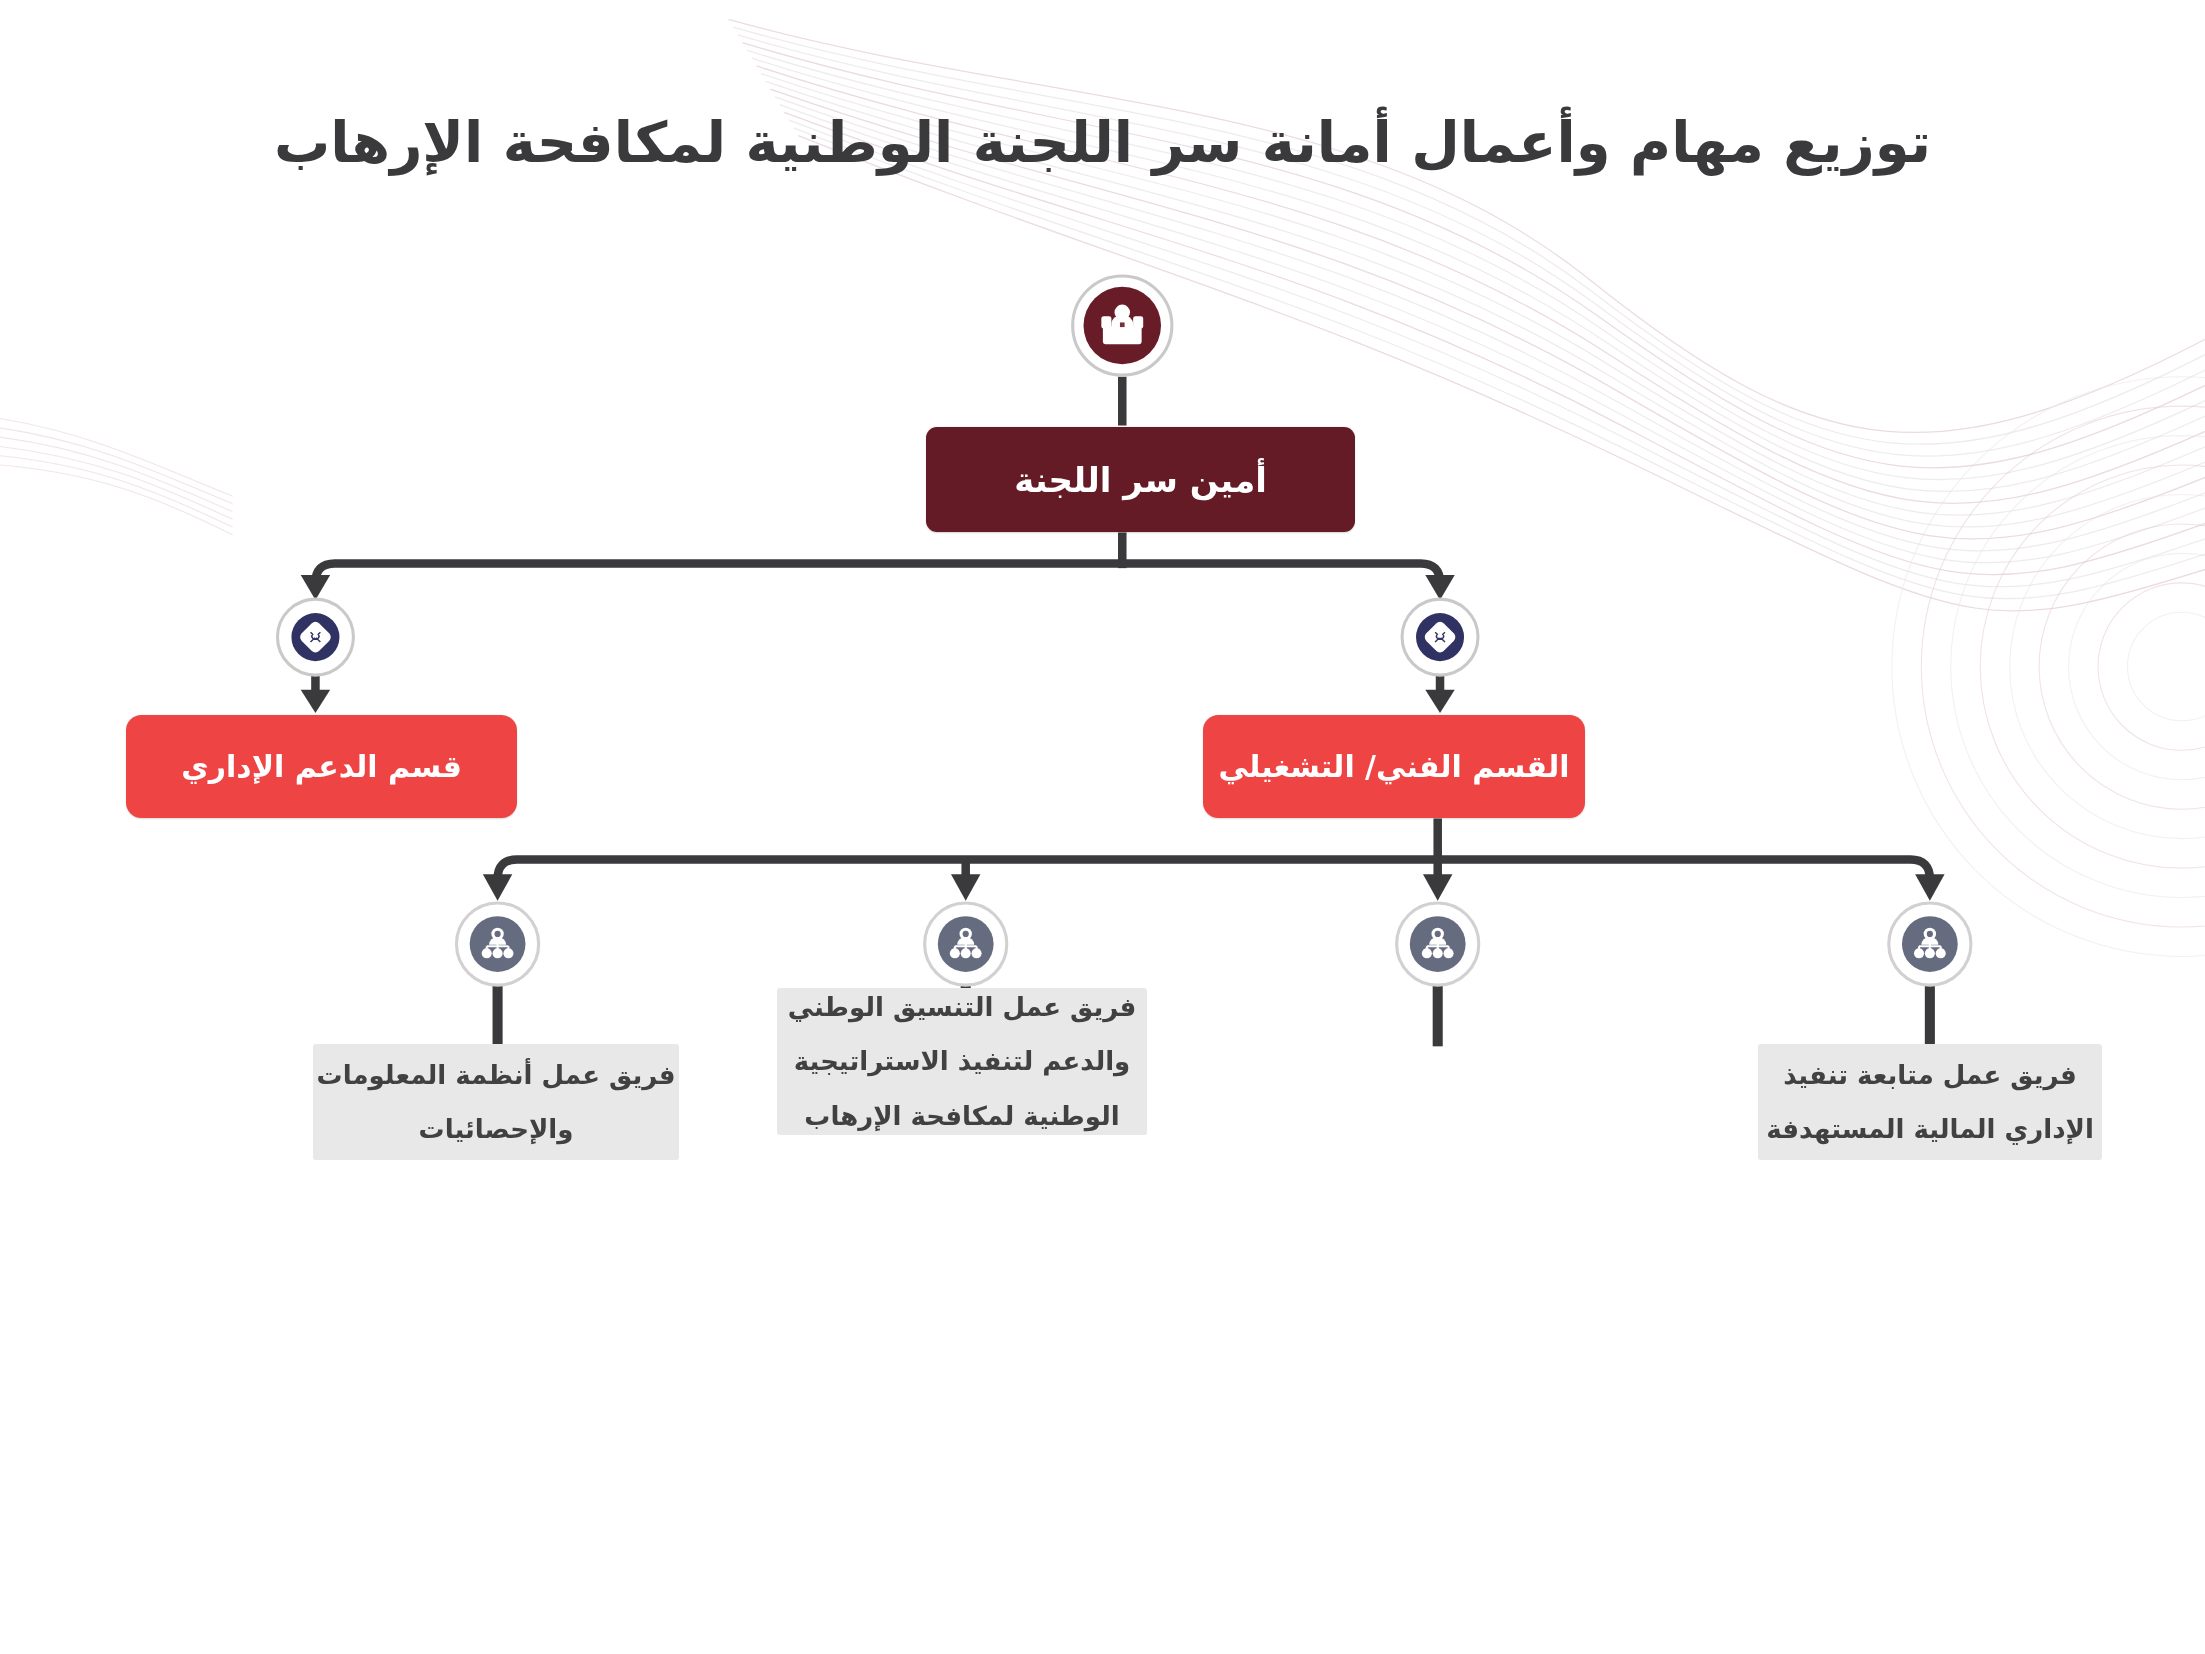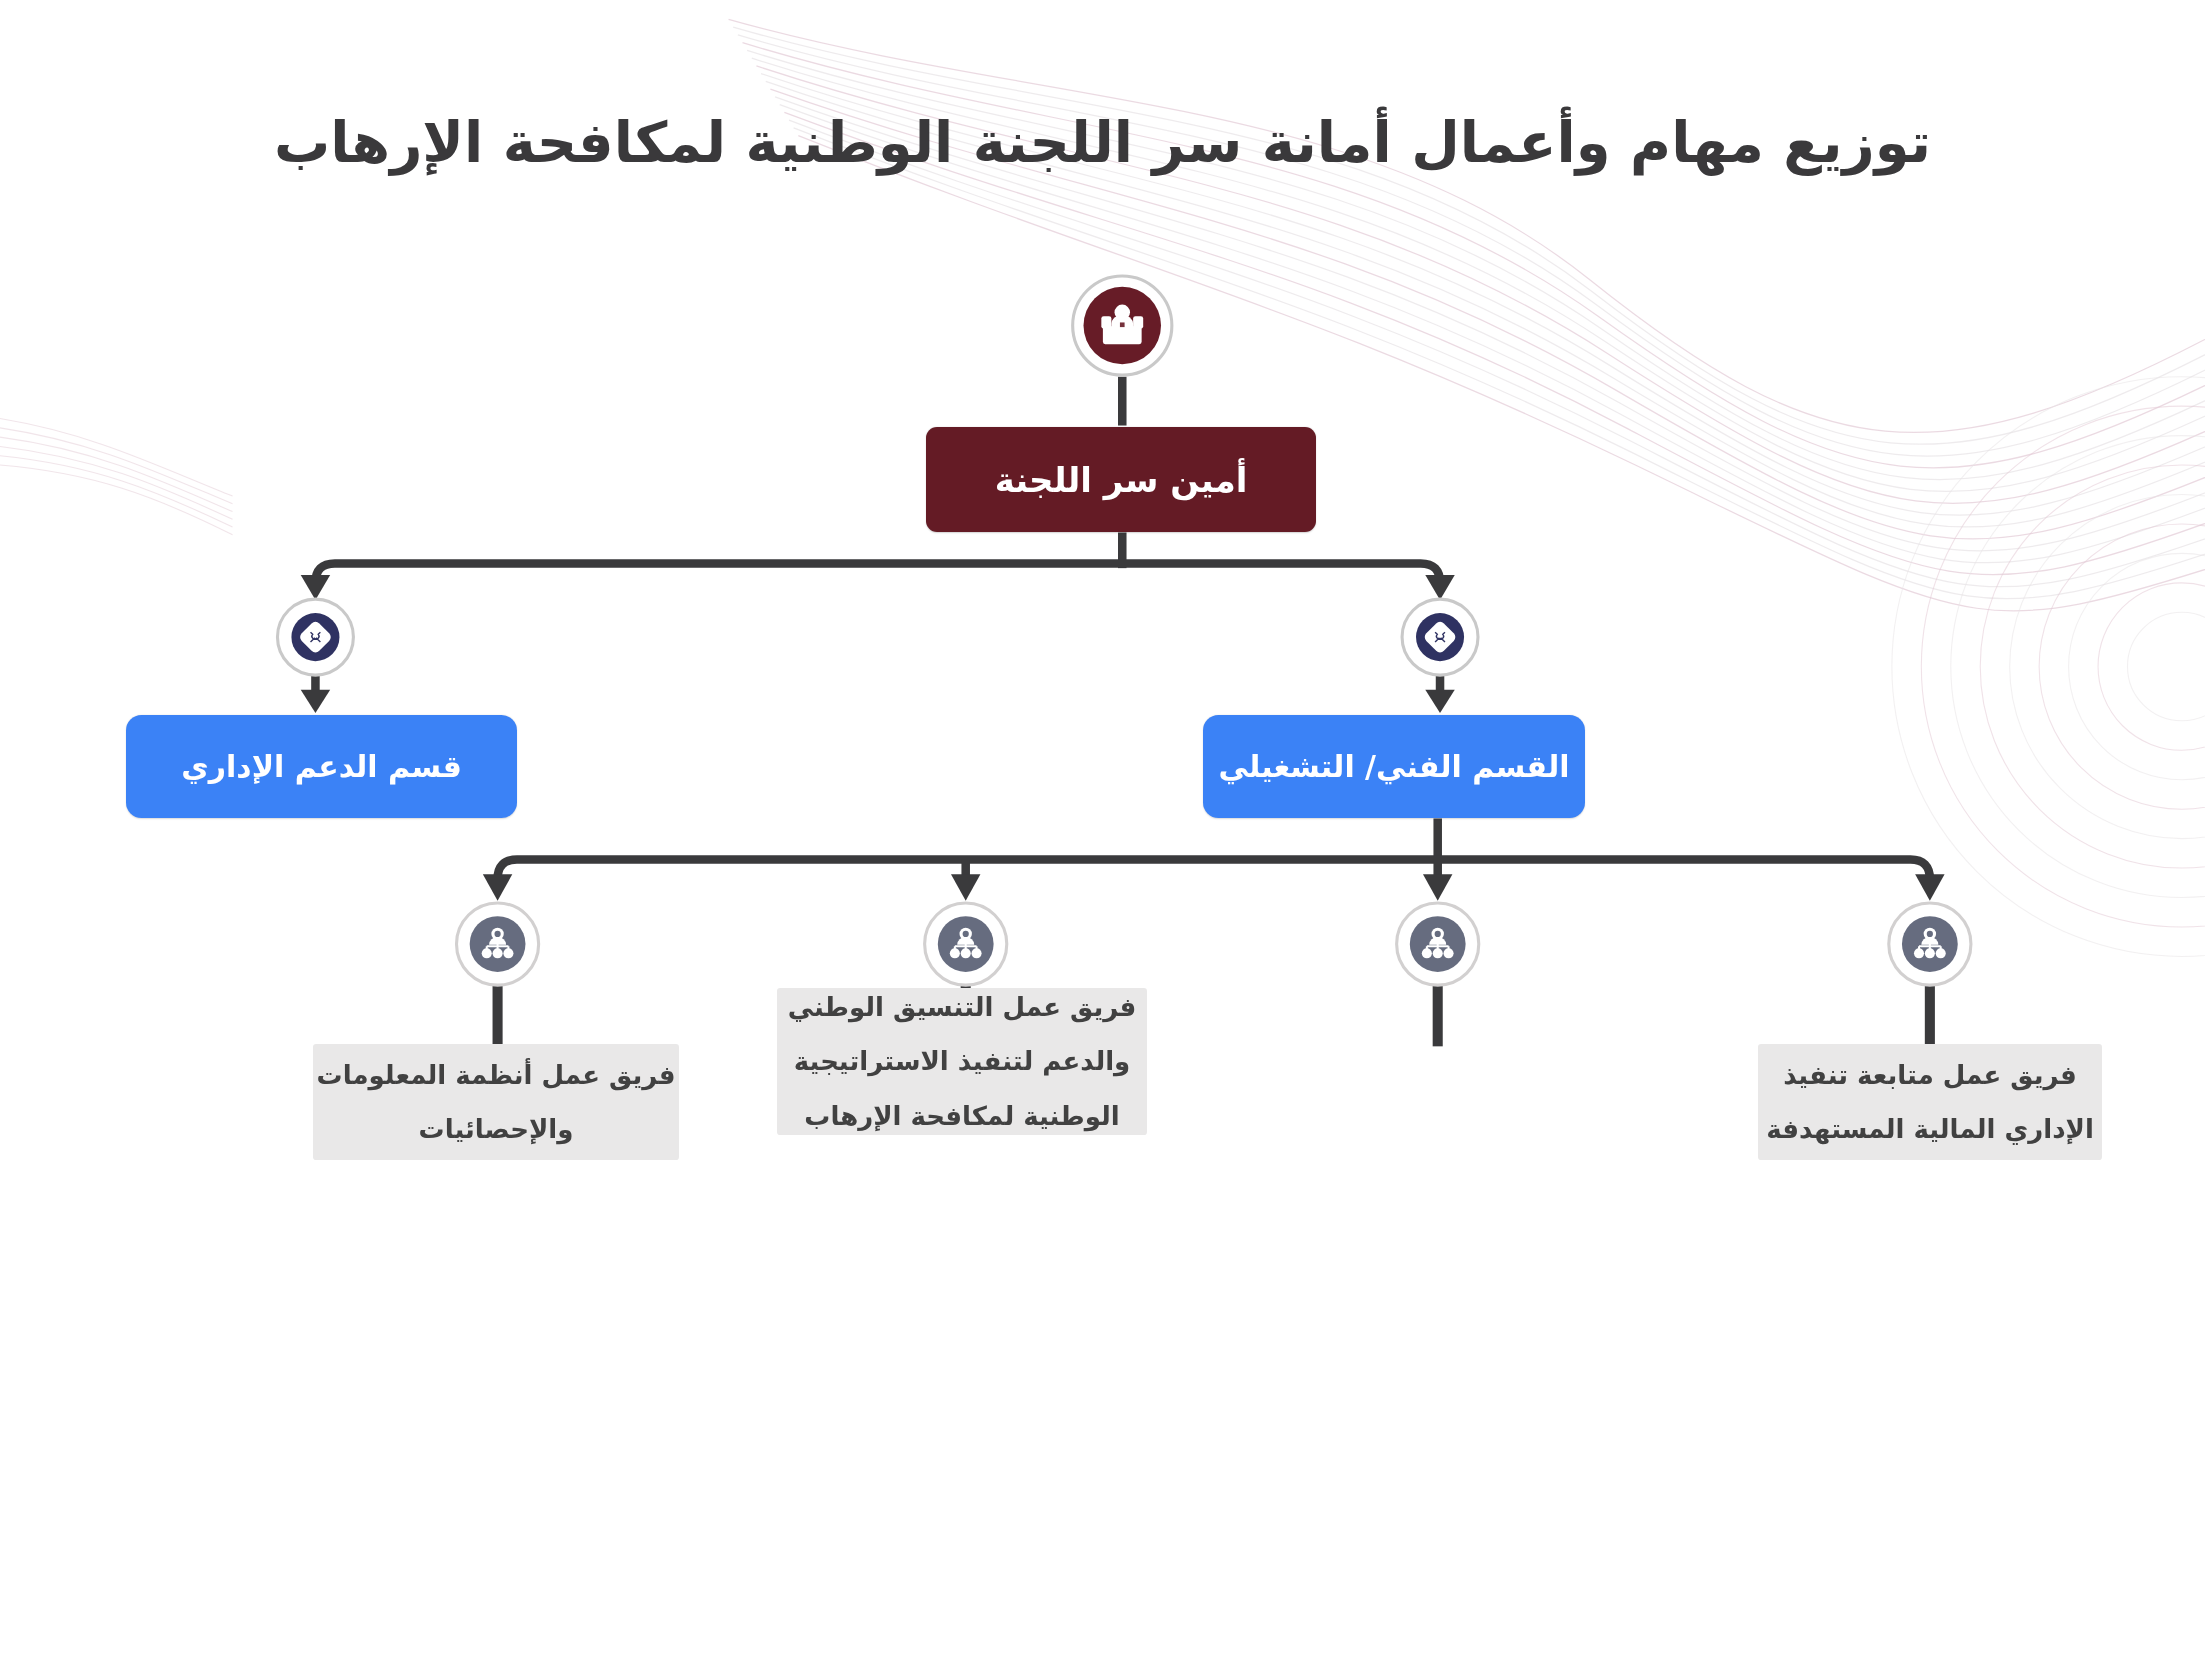--- a/index.html
+++ b/index.html
@@ -16,26 +16,26 @@
     text-align:center;direction:rtl;
     font-size:56px;font-weight:bold;color:#3a393b;letter-spacing:0;
   }
 
   .node{
     position:absolute;display:flex;align-items:center;justify-content:center;
     text-align:center;direction:rtl;color:#ffffff;font-weight:bold;
     box-sizing:border-box;white-space:pre-line;
   }
   .node.root{
-    left:926px;top:427px;width:390px;height:105px;border-radius:11px;
+    left:926px;top:427px;width:429px;height:105px;border-radius:11px;
     background:#641b25;font-size:34px;
     box-shadow:0 0.8px 1.6px rgba(0,0,0,0.18);
   }
   .node.dept{
-    background:#3b82f6;height:103px;border-radius:15.5px;font-size:30px;
+    background:#ef4444;height:103px;border-radius:15.5px;font-size:30px;
     box-shadow:0 0.8px 1.6px rgba(0,0,0,0.15);
   }
   .node.dept.admin{left:126px;top:715px;width:391px;}
   .node.dept.technical{left:1203px;top:715px;width:382px;}
   .node.team{
     background:#e9e8e8;color:#414141;font-size:26px;line-height:2.08;
     border-radius:3.1px;
   }
   .node.team.t0{left:313px;top:1044px;width:366px;height:116px;}
   .node.team.t1{left:777px;top:988px;width:370px;height:147px;text-align:center;}

